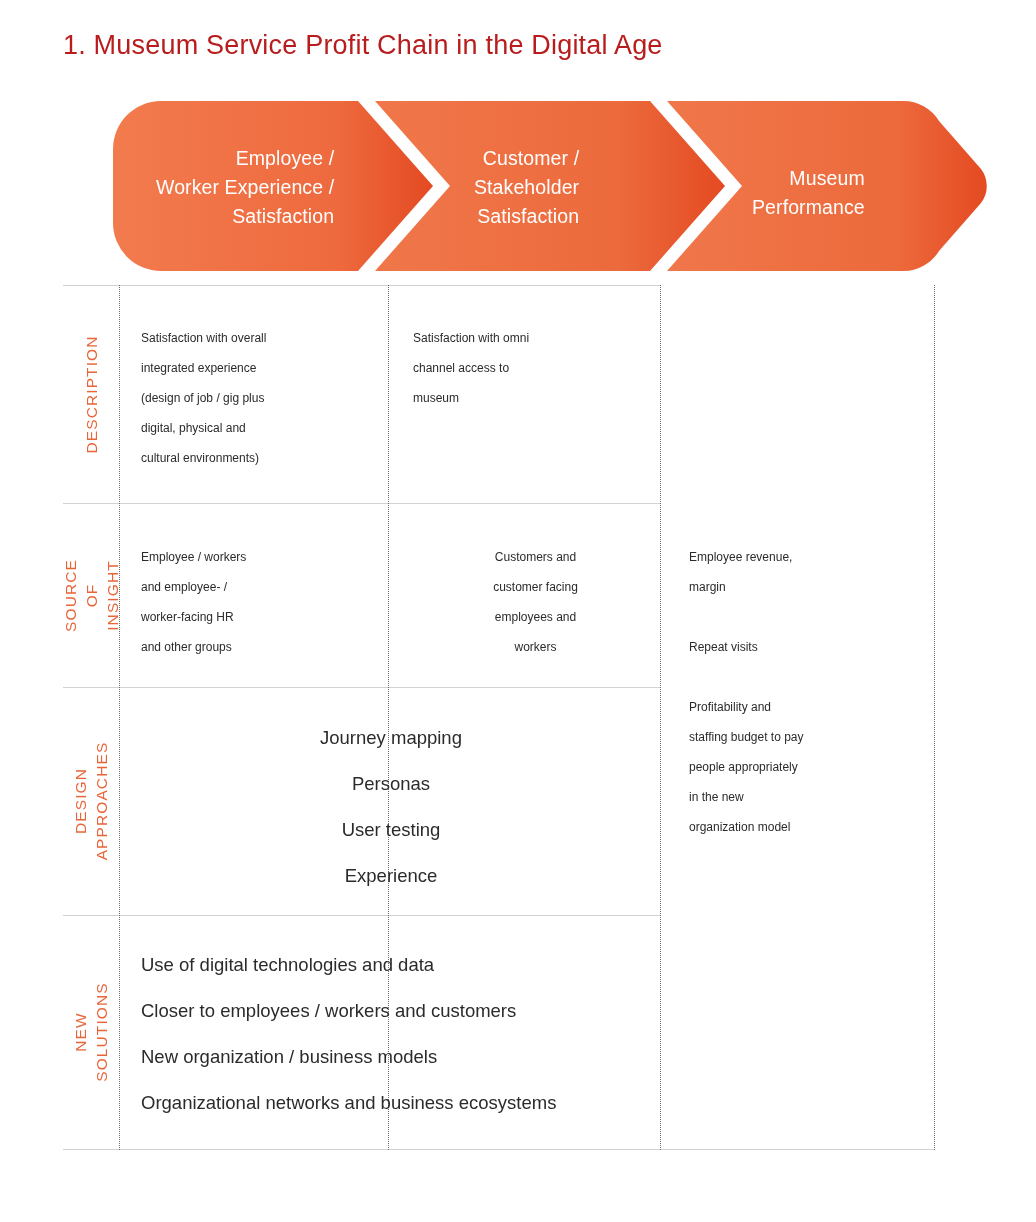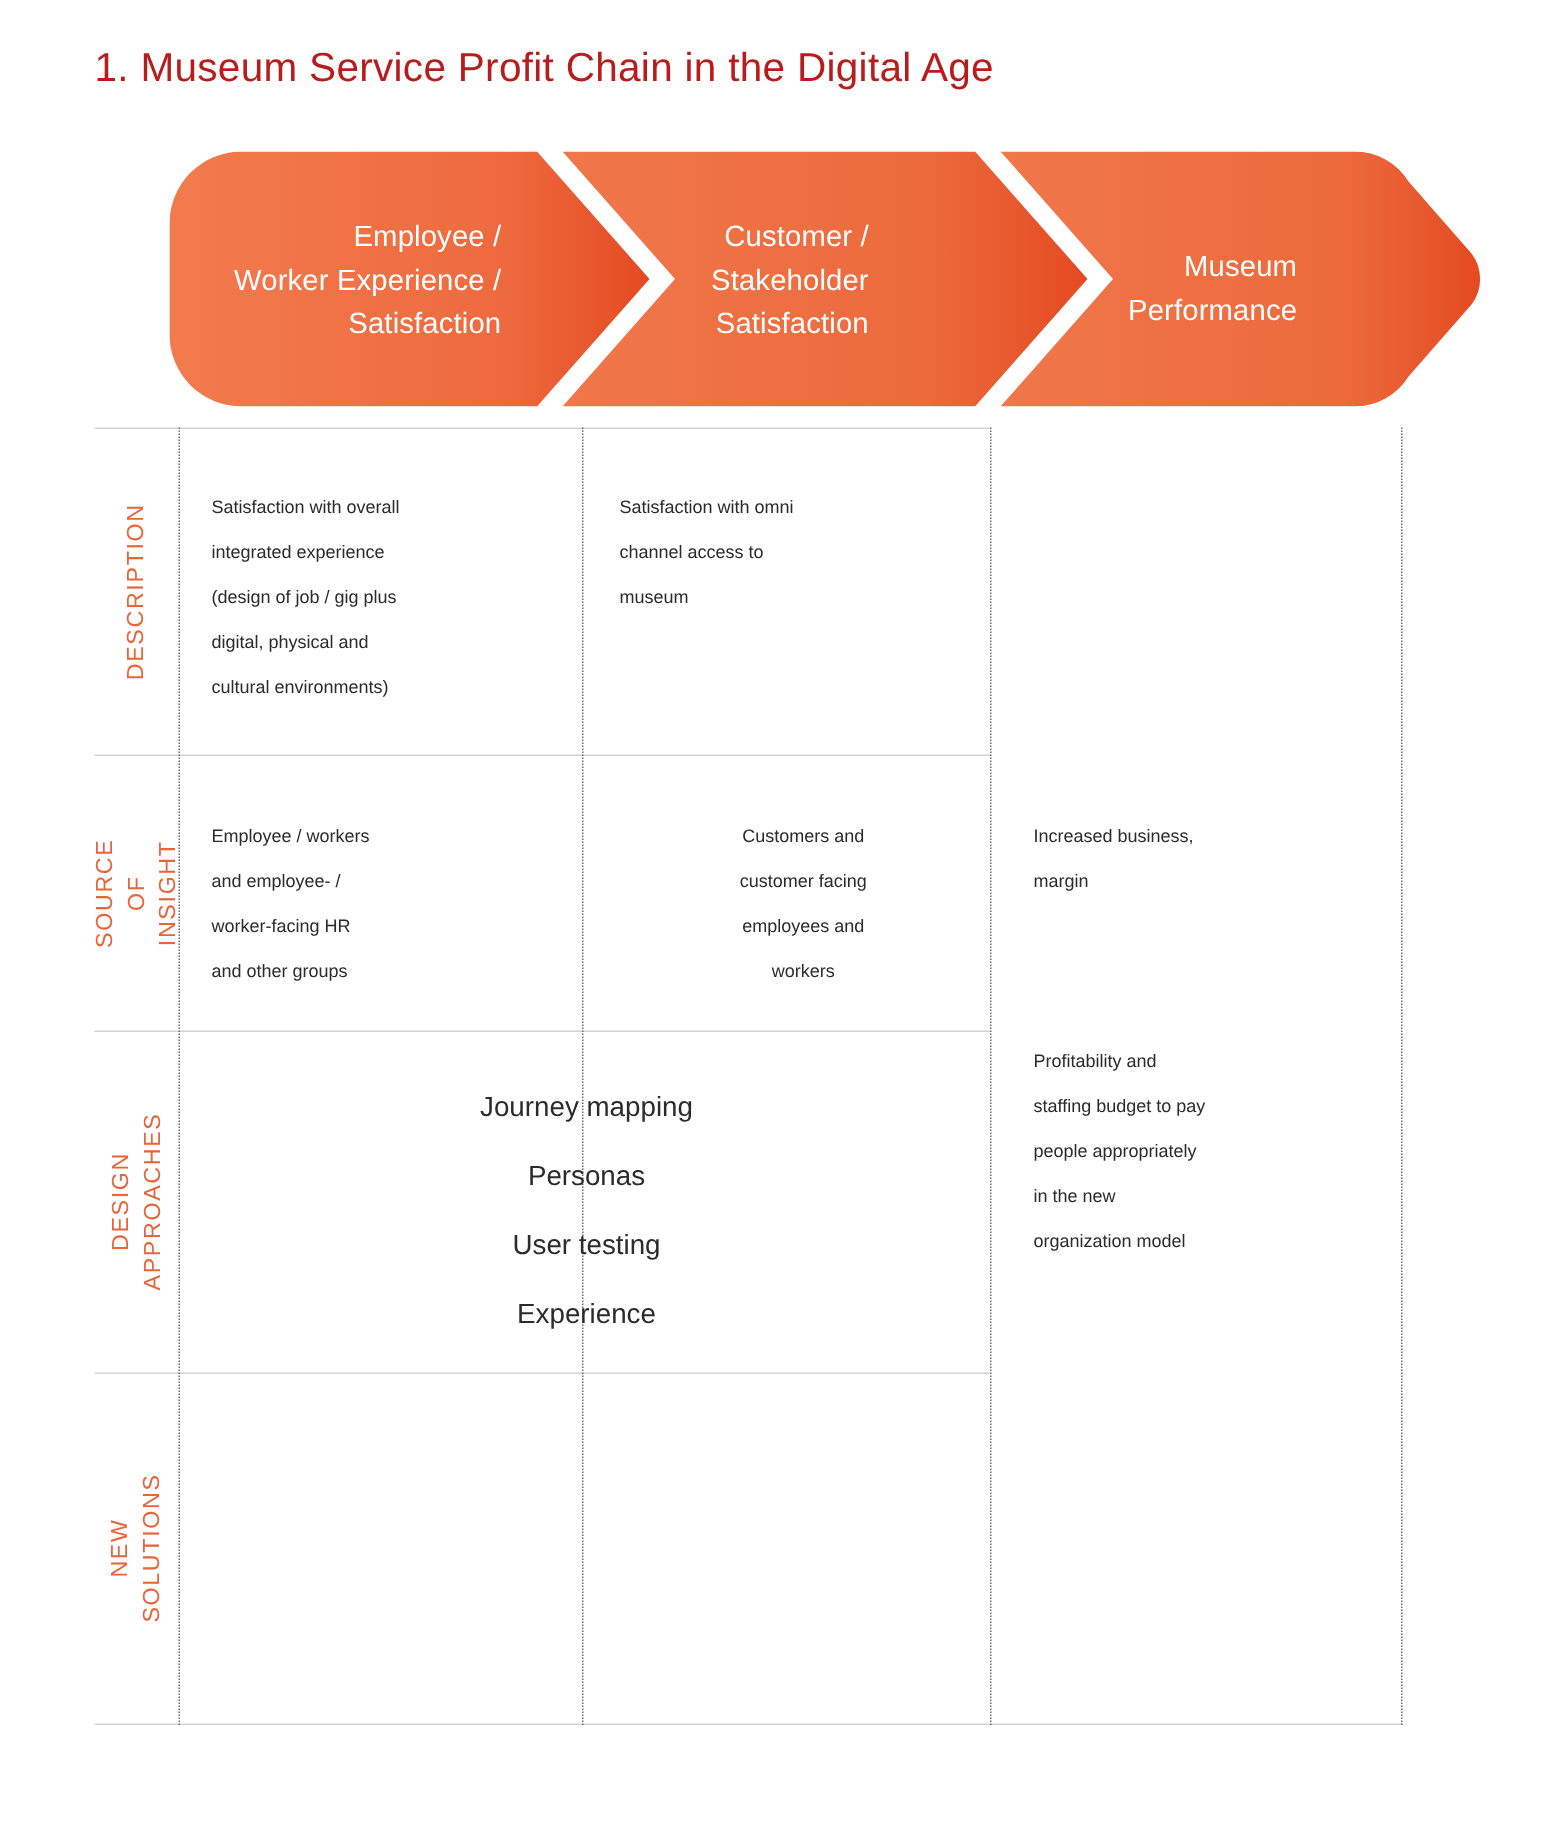--- a/index.html
+++ b/index.html
@@ -210,29 +210,36 @@
 
   <div class="cell c0" style="top:257px;">Employee / workers
 and employee- /
 worker-facing HR
 and other groups</div>
   <div class="cell c1" style="top:257px;text-align:center;">Customers and
 customer facing
 employees and
 workers</div>
 
-  <div class="cell c2" style="top:257px;">Increased business,
+  <div class="cell c2" style="top:257px;">Employee revenue,
 margin</div>
+  <div class="cell c2" style="top:347px;">Repeat visits</div>
   <div class="cell c2" style="top:407px;">Profitability and
 staffing budget to pay
 people appropriately
 in the new
 organization model</div>
 
   <div class="listcell" style="left:78px; top:438px; width:500px;text-align:center;">
     <div class="li">Journey mapping</div>
     <div class="li">Personas</div>
     <div class="li">User testing</div>
     <div class="li">Experience</div>
   </div>
 
+  <div class="listcell" style="left:78px; top:665px; width:560px;">
+    <div class="li">Use of digital technologies and data</div>
+    <div class="li">Closer to employees / workers and customers</div>
+    <div class="li">New organization / business models</div>
+    <div class="li">Organizational networks and business ecosystems</div>
+  </div>
 
 </div>
 
 </body></html>

